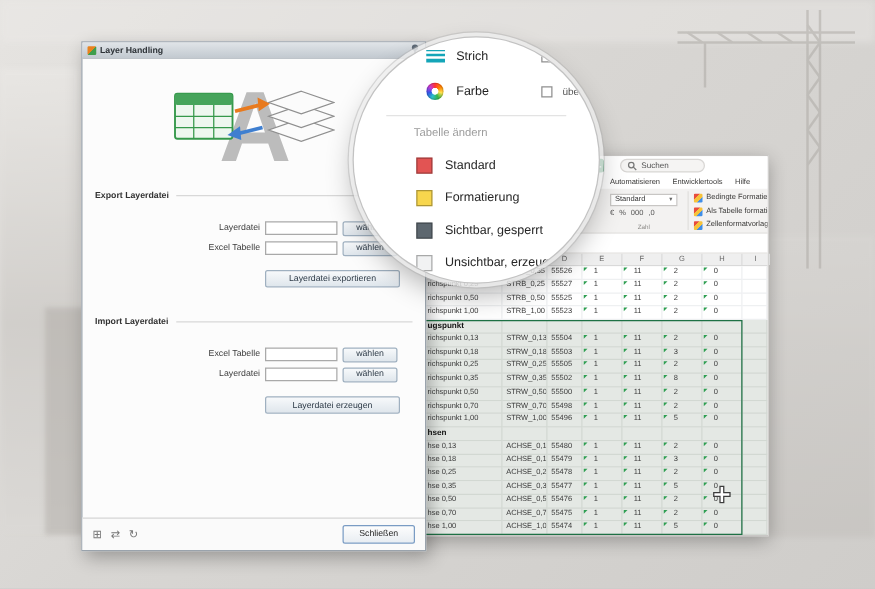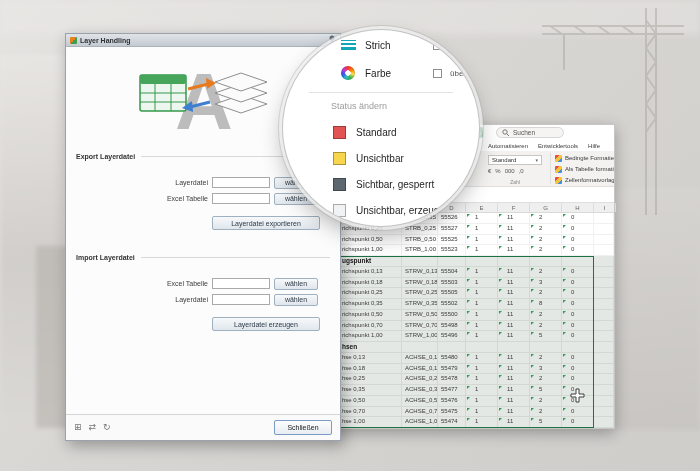--- a/index.html
+++ b/index.html
@@ -499,29 +499,29 @@
     </div>
     <div class="mag-row mag-row2">
       <span class="mag-icon">
           <span class="wheel-icon"></span>
         </span>
       <span class="mag-label">Farbe</span>
       <span class="mag-check"></span>
       <span class="mag-over">über</span>
     </div>
     <div class="mag-divider"></div>
-    <div class="mag-status-header">Status ändern</div>
+    <div class="mag-status-header">Tabelle ändern</div>
     <div id="mag-statuses">
         <div class="mag-status" style="top: 95px;">
           <span class="mag-swatch" style="background: rgb(226, 84, 83);"></span>
           <span class="mag-status-label">Standard</span>
         </div>
         <div class="mag-status" style="top: 121px;">
           <span class="mag-swatch" style="background: rgb(247, 214, 77);"></span>
-          <span class="mag-status-label">Unsichtbar</span>
+          <span class="mag-status-label">Formatierung</span>
         </div>
         <div class="mag-status" style="top: 147px;">
           <span class="mag-swatch" style="background: rgb(93, 103, 111);"></span>
           <span class="mag-status-label">Sichtbar, gesperrt</span>
         </div>
         <div class="mag-status" style="top: 173px;">
           <span class="mag-swatch" style="background: rgb(241, 242, 243);"></span>
           <span class="mag-status-label">Unsichtbar, erzeugen</span>
         </div>
       </div>

